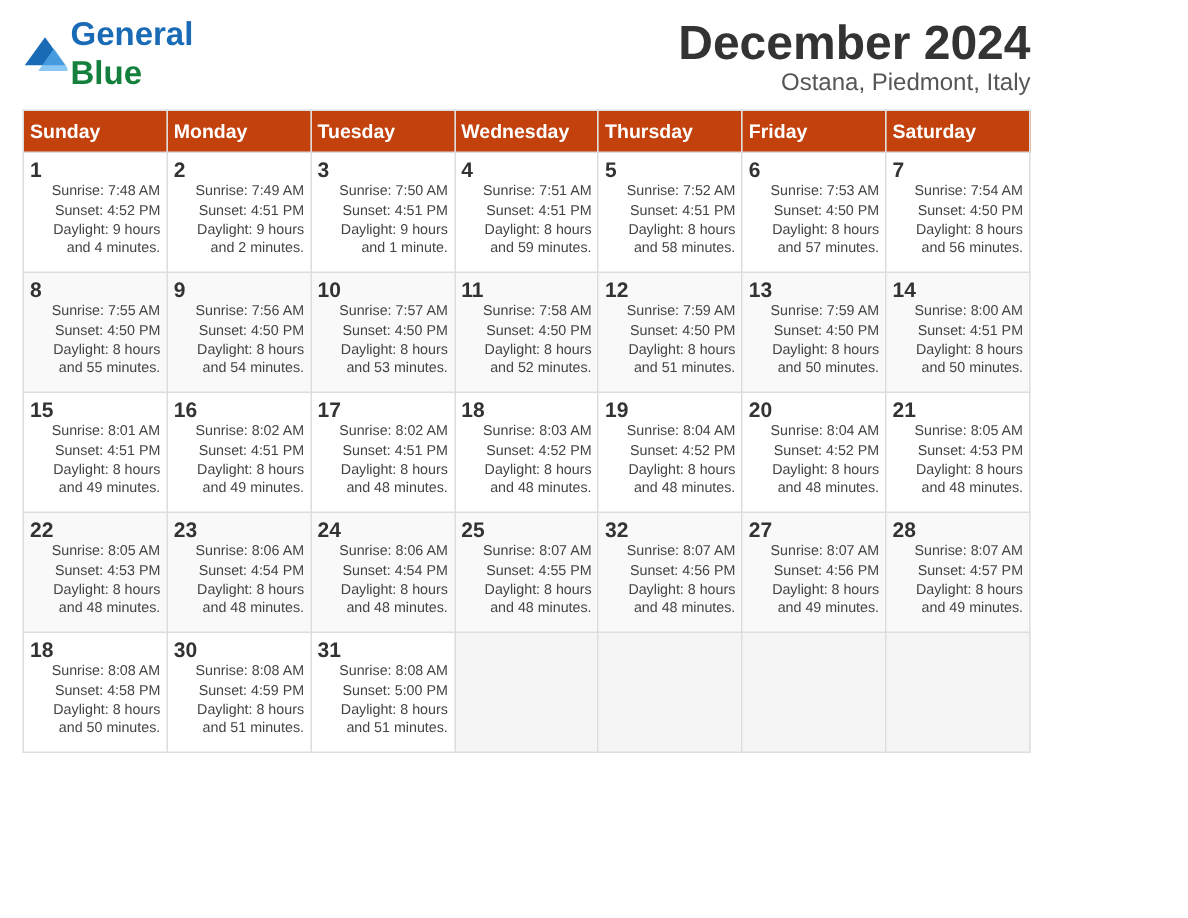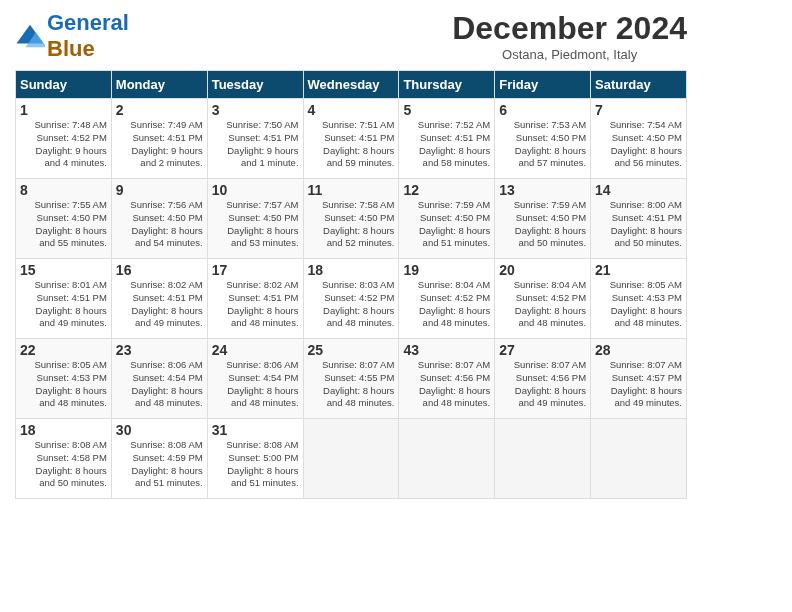--- a/index.html
+++ b/index.html
@@ -40,31 +40,30 @@
     .title-block {
       text-align: right;
       margin-left: 13px;
     }
     .month-title {
       font-size: 32px;
       font-weight: bold;
       color: #333;
     }
     .location {
-      font-size: 13px;
+      font-size: 16px;
       color: #555;
-      text-align: center;
     }
     table {
       width: 100%;
       border-collapse: collapse;
       table-layout: fixed;
     }
     th {
-      background-color: #0c4a6e;
+      background-color: #c2410c;
       color: #fff;
       font-size: 13px;
       font-weight: bold;
       padding: 6px 4px;
       text-align: left;
       border: 1px solid #ddd;
     }
     td {
       vertical-align: top;
       border: 1px solid #ddd;
@@ -102,21 +101,21 @@
 
 <div class="container">
   <div class="header">
     <div class="logo">
       <svg class="logo-icon" viewBox="0 0 40 40">
         <polygon points="20,5 38,30 2,30" fill="#1a6bb5"></polygon>
         <polygon points="28,15 42,35 14,35" fill="#5aaff0" opacity="0.7"></polygon>
       </svg>
       <div class="logo-text">
         <span>General</span><br>
-        <span style="color:#a16207;">Blue</span>
+        <span style="color:#15803d;">Blue</span>
       </div>
     </div>
     <div class="title-block">
       <div class="month-title">December 2024</div>
       <div class="location">Ostana, Piedmont, Italy</div>
     </div>
   </div>
 
   <table>
     <thead>
@@ -332,21 +331,21 @@
       </td>
           <td>
         <span class="day-num">25</span>
         <div class="day-info">
           Sunrise: 8:07 AM<br>
           Sunset: 4:55 PM<br>
           Daylight: 8 hours and 48 minutes.
         </div>
       </td>
           <td>
-        <span class="day-num">43</span>
+        <span class="day-num">32</span>
         <div class="day-info">
           Sunrise: 8:07 AM<br>
           Sunset: 4:56 PM<br>
           Daylight: 8 hours and 48 minutes.
         </div>
       </td>
           <td>
         <span class="day-num">27</span>
         <div class="day-info">
           Sunrise: 8:07 AM<br>

